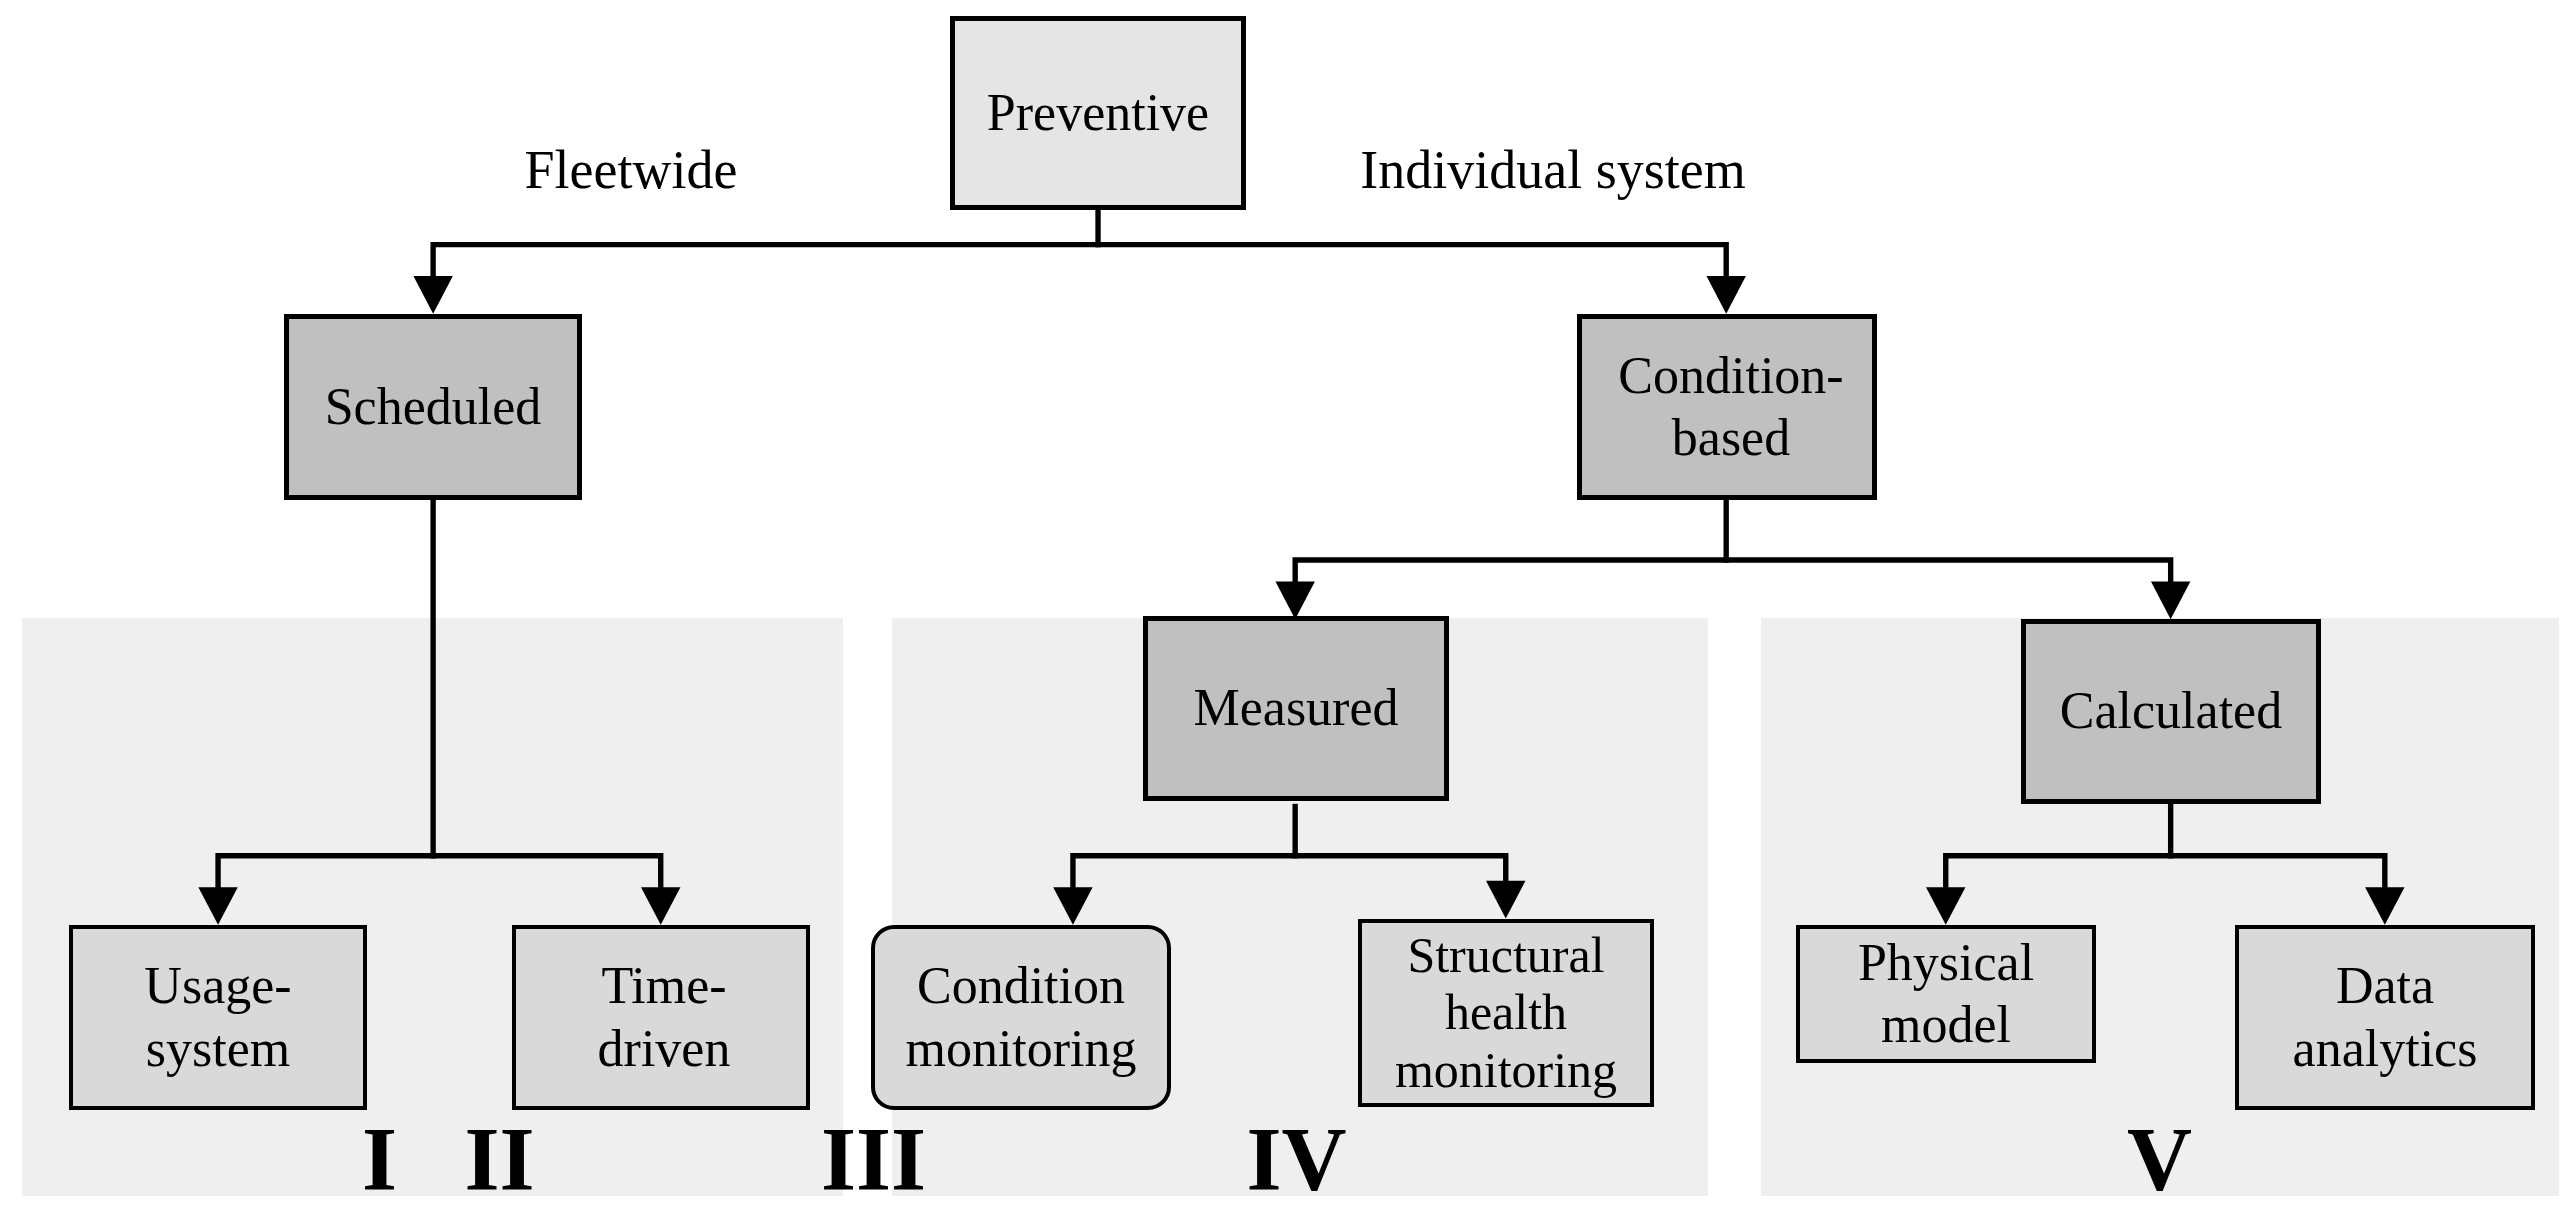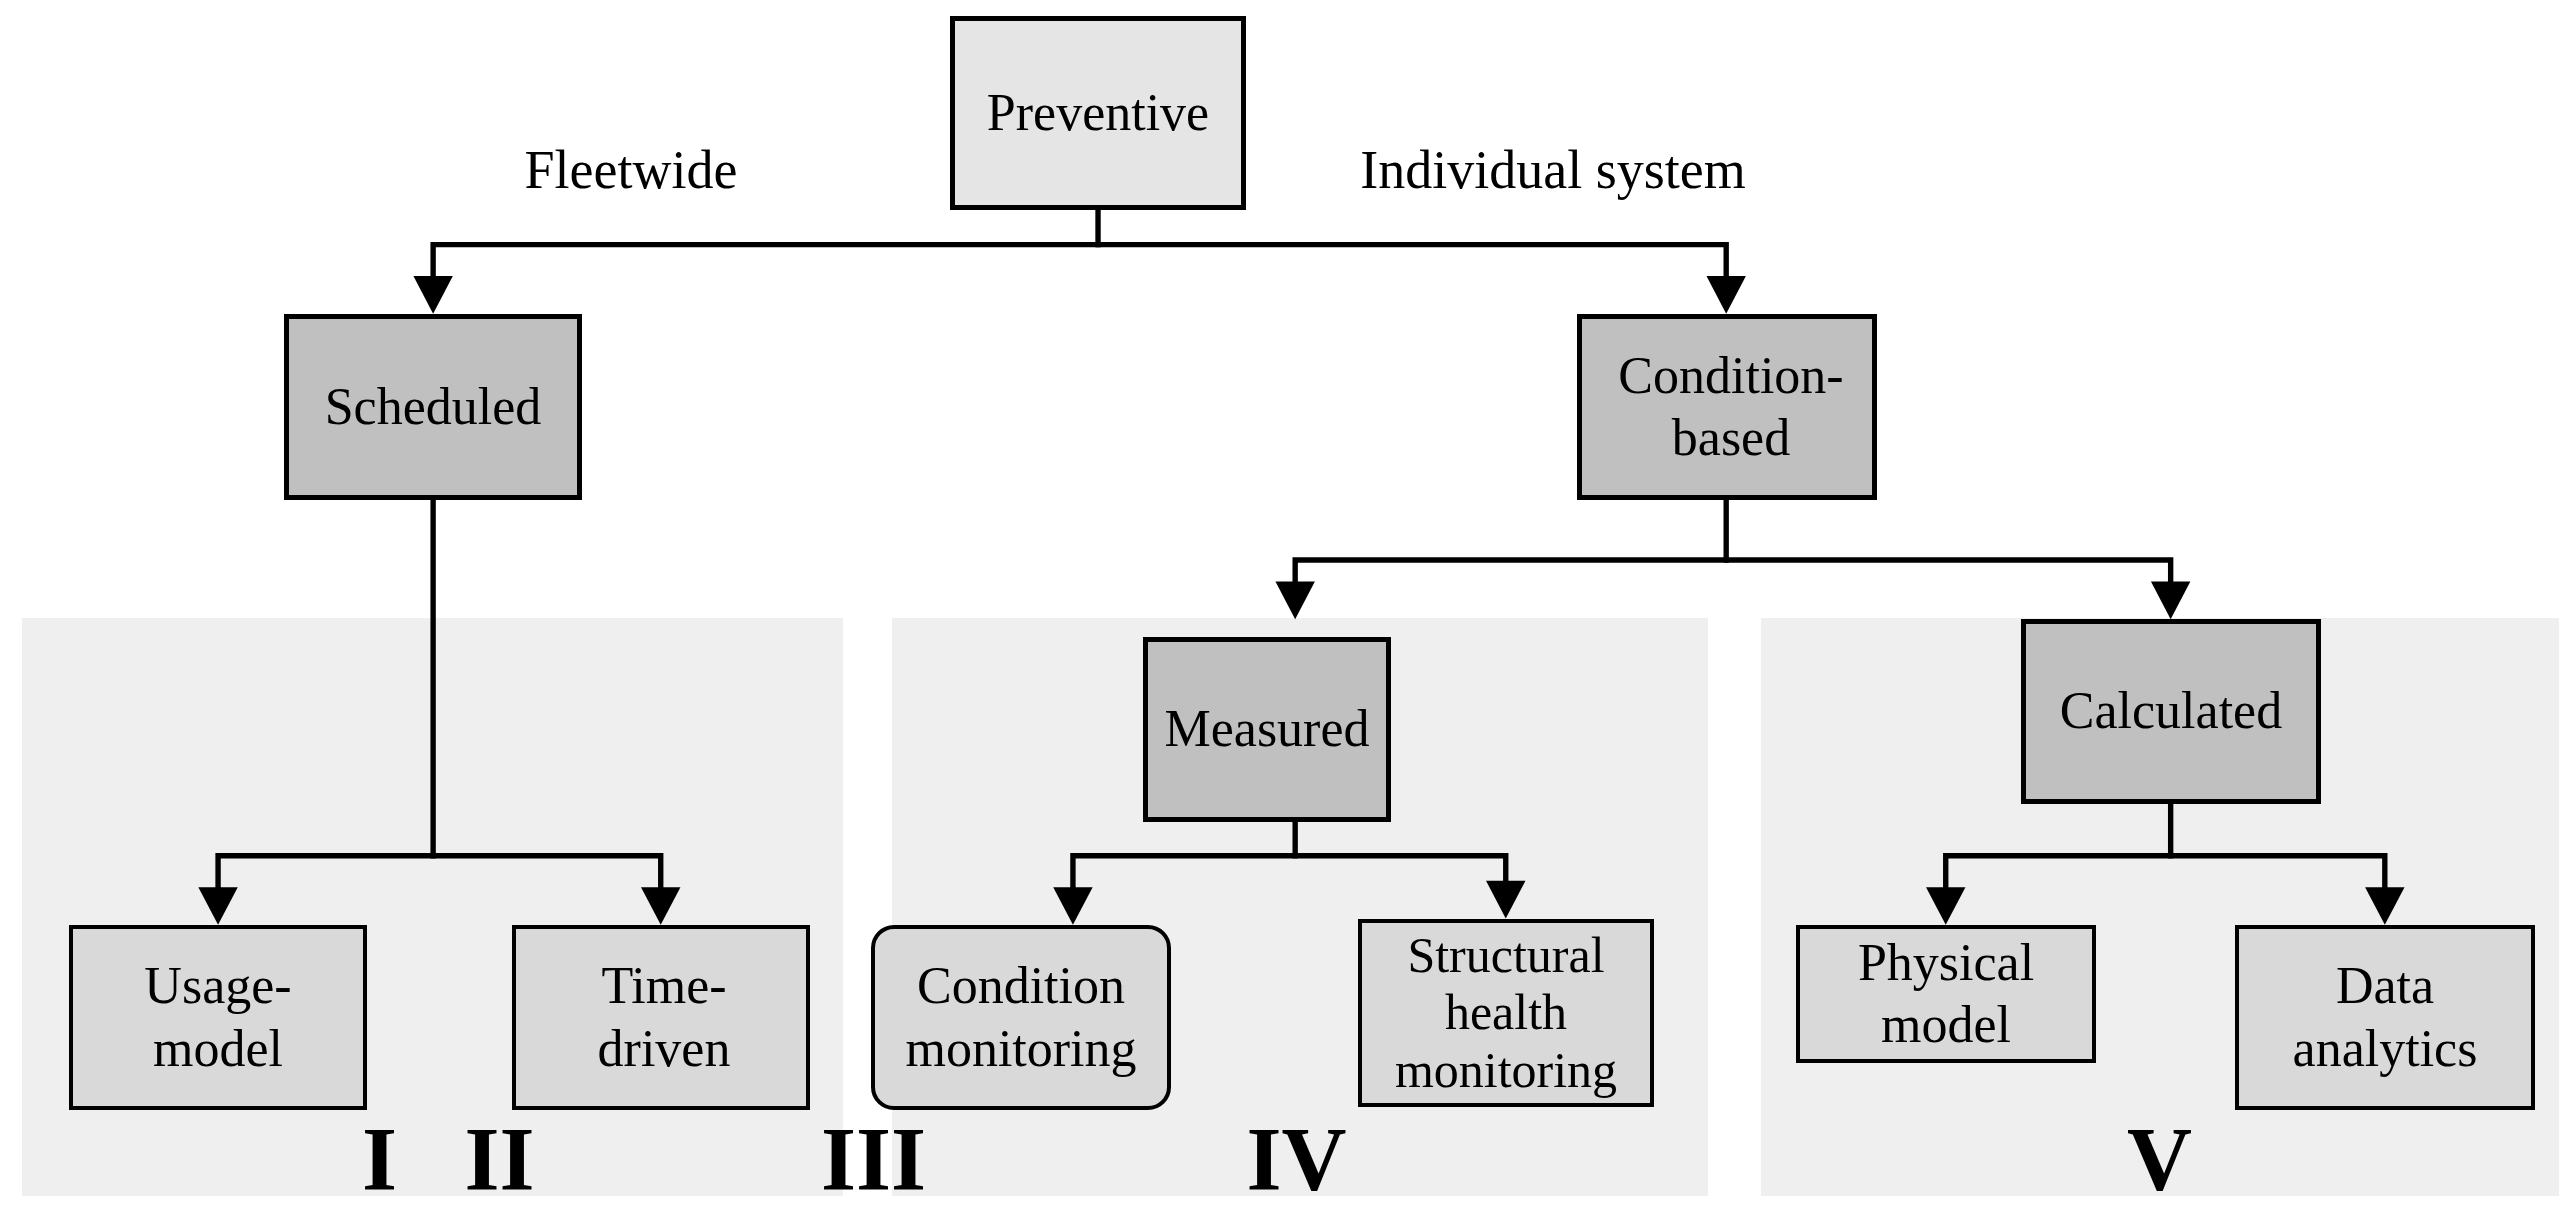--- a/index.html
+++ b/index.html
@@ -32,21 +32,21 @@
     font-size:52px;line-height:1.2;
     white-space:pre-line;
   }
   .node.leaf{border-width:4.5px;background:#d9d9d9;}
   .node.mid{background:#c0c0c0;}
   .node.root{background:#e5e5e5;}
 
   #node-preventive{left:950px;top:16px;width:296px;height:194px;}
   #node-scheduled{left:284px;top:314px;width:298px;height:186px;}
   #node-condition-based{left:1577px;top:314px;width:300px;height:186px;padding-left:8px;}
-  #node-measured{left:1143px;top:637px;width:248px;height:185px;}
+  #node-measured{left:1143px;top:616px;width:306px;height:185px;}
   #node-calculated{left:2021px;top:619px;width:300px;height:185px;}
   #node-usage-based{left:69px;top:925px;width:298px;height:185px;}
   #node-time-driven{left:512px;top:925px;width:298px;height:185px;padding-left:6px;}
   #node-condition-monitoring{left:871px;top:925px;width:300px;height:185px;border-radius:23px;}
   #node-structural-health-monitoring{left:1358px;top:919px;width:296px;height:188px;font-size:50px;line-height:1.15;}
   #node-physical-model{left:1796px;top:925px;width:300px;height:138px;}
   #node-data-analytics{left:2235px;top:925px;width:300px;height:185px;}
 
   .branch-label{
     position:absolute;top:143px;width:394px;
@@ -107,21 +107,21 @@
   <div class="branch-label" id="label-individual-system">Individual system</div>
   <div class="branch-label" id="label-fleetwide">Fleetwide</div>
 
   <div class="node root" id="node-preventive">Preventive</div>
   <div class="node mid" id="node-scheduled">Scheduled</div>
   <div class="node mid" id="node-condition-based">Condition-
 based</div>
   <div class="node mid" id="node-measured">Measured</div>
   <div class="node mid" id="node-calculated">Calculated</div>
   <div class="node leaf" id="node-usage-based">Usage-
-model</div>
+system</div>
   <div class="node leaf" id="node-time-driven">Time-
 driven</div>
   <div class="node leaf" id="node-condition-monitoring">Condition
 monitoring</div>
   <div class="node leaf" id="node-structural-health-monitoring">Structural
 health
 monitoring</div>
   <div class="node leaf" id="node-physical-model">Physical
 model</div>
   <div class="node leaf" id="node-data-analytics">Data

